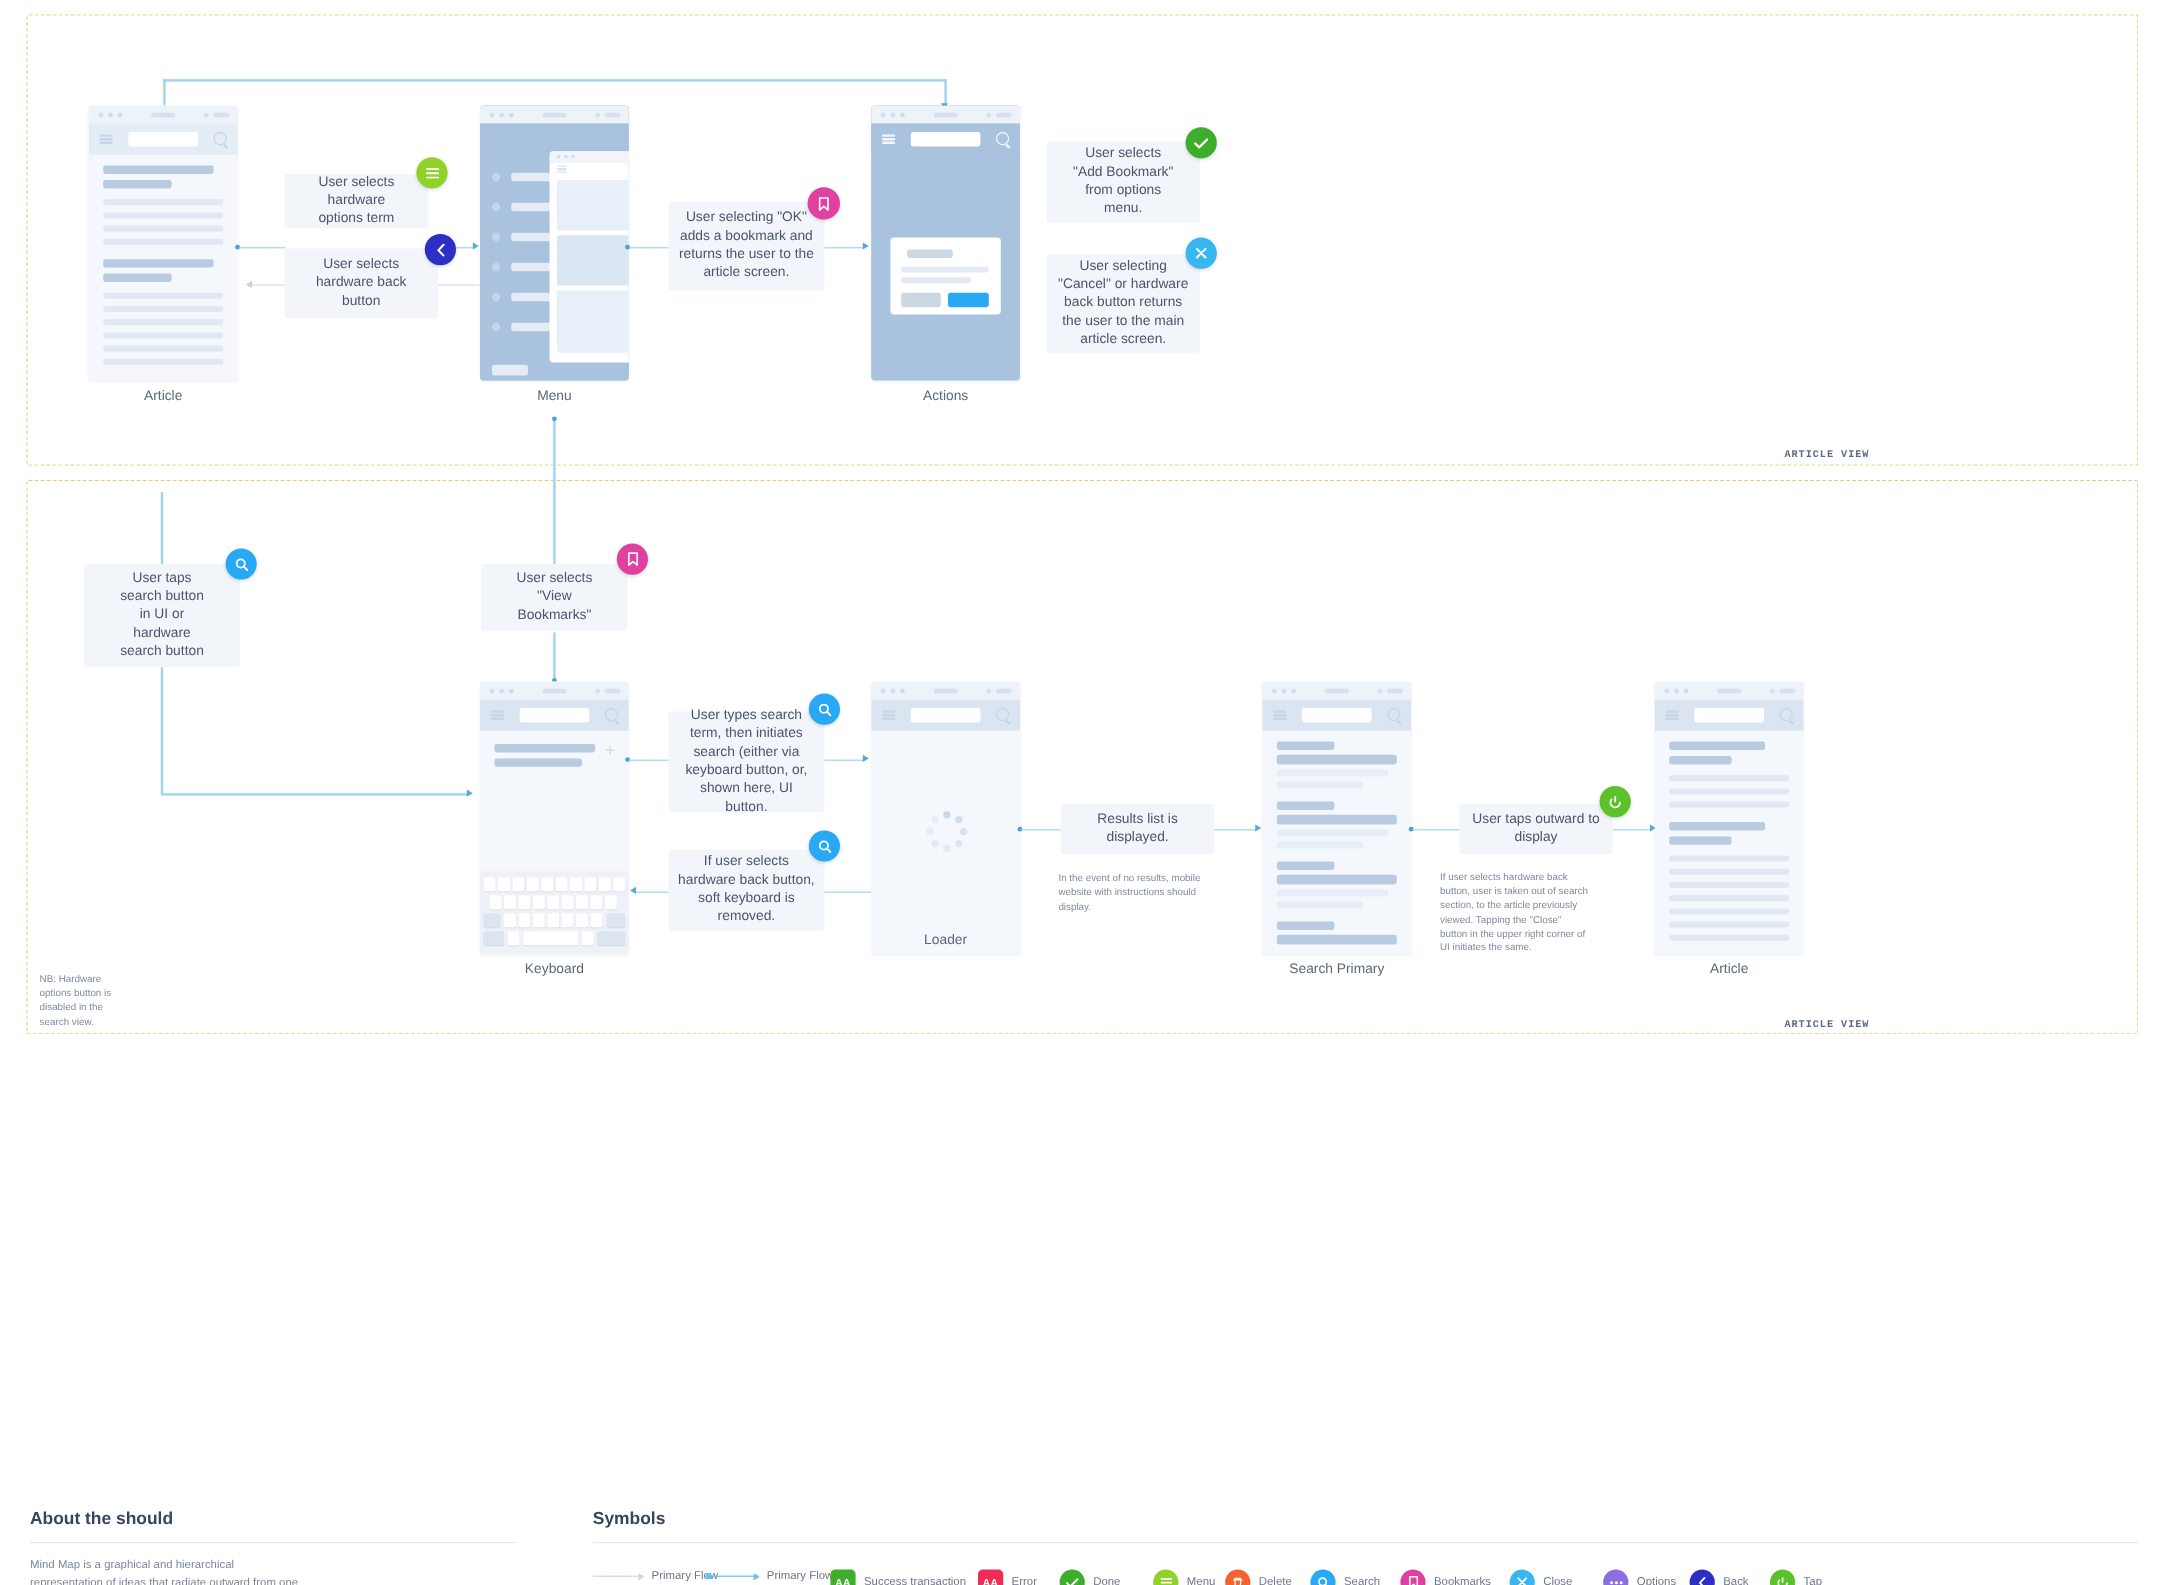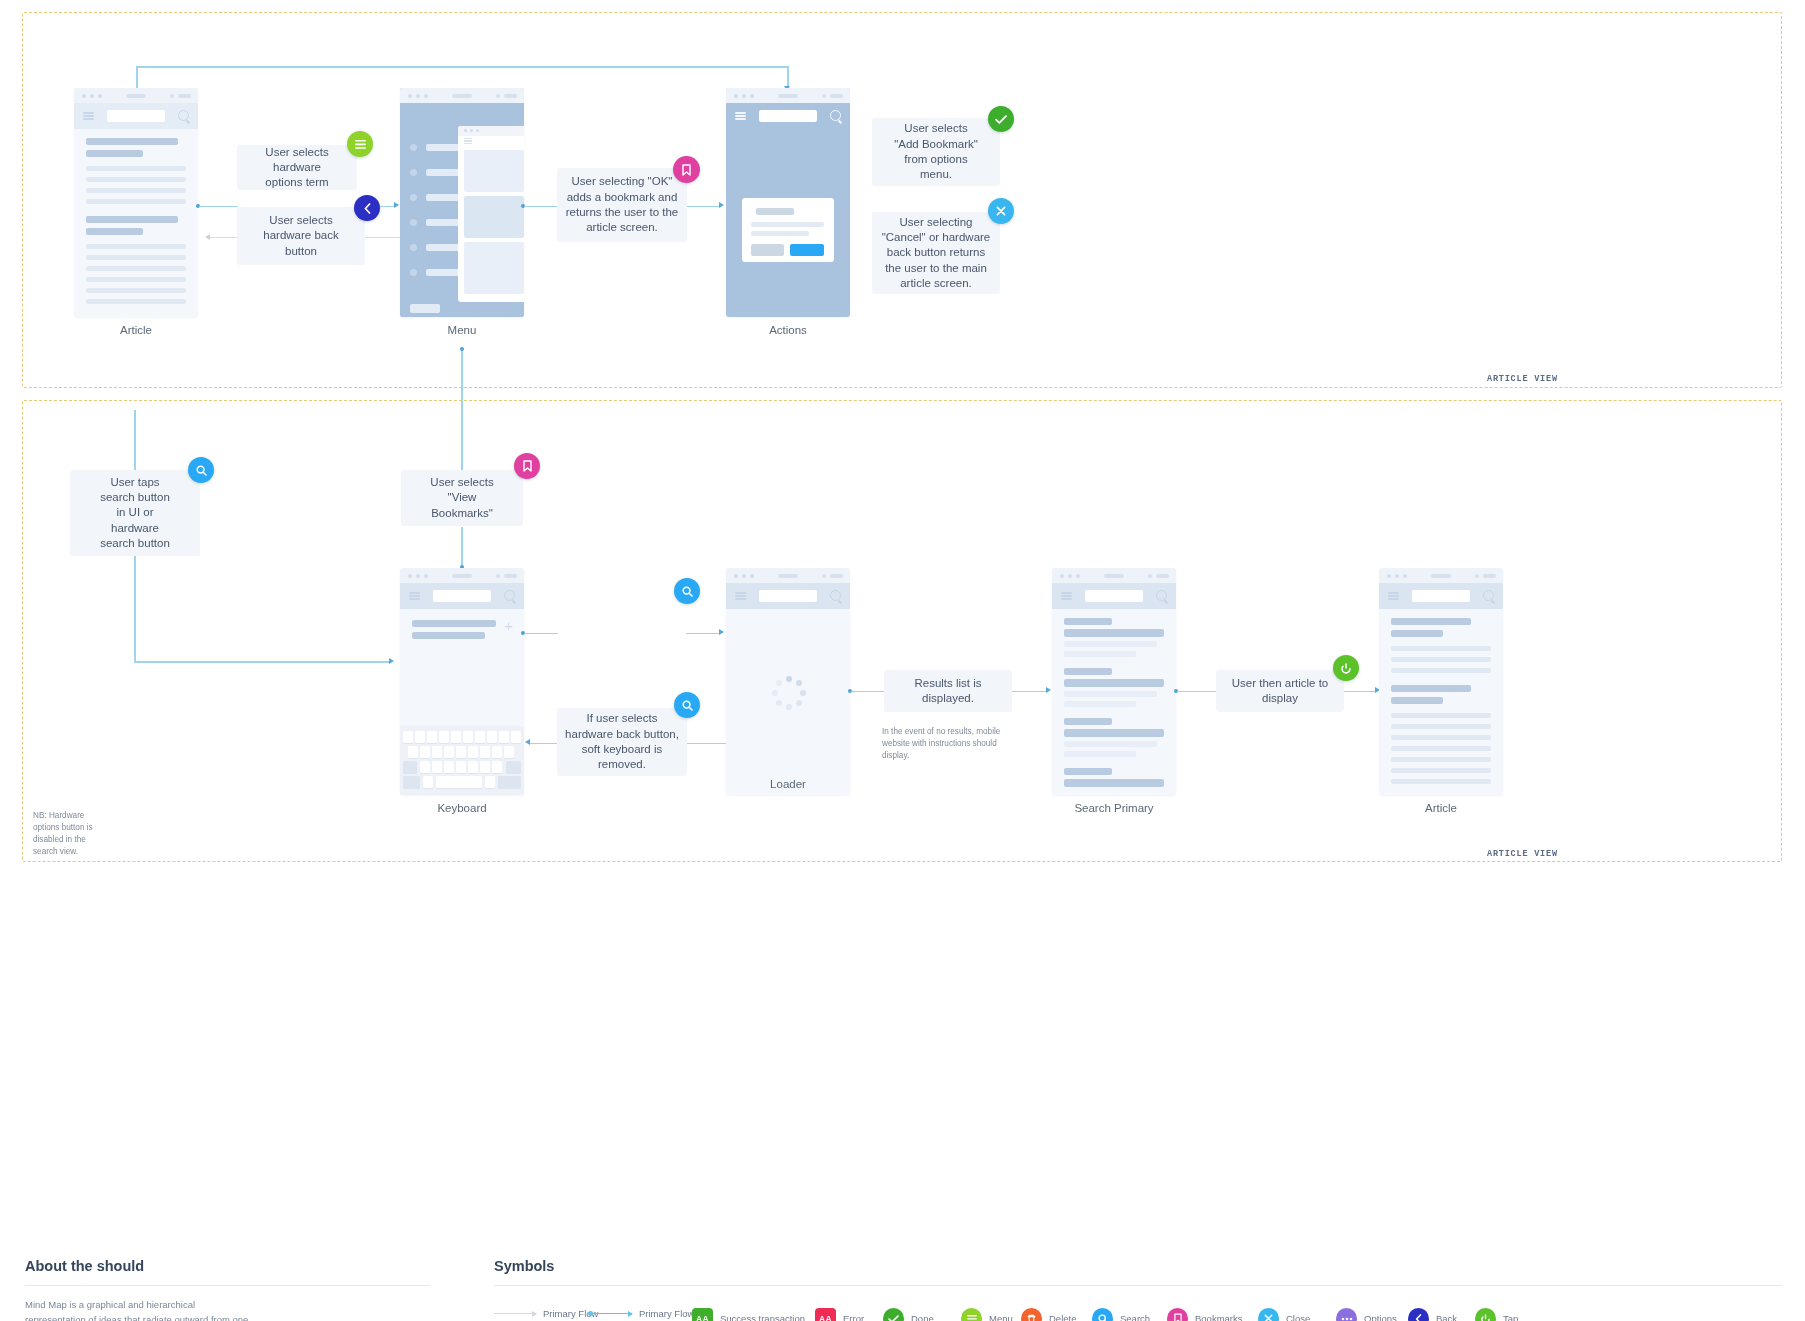--- a/index.html
+++ b/index.html
@@ -386,20 +386,25 @@
       <span class="key" style="left:85px; top:50px; width:10px; height:12px;"></span>
       <span class="key wide" style="left:98px;top:50px; width:23px; height:12px;"></span>
     </div>
   </div>
   <div class="caption" style="left:400px; top:802px; width:124px;">Keyboard</div>
 
   <div class="dot" style="left:521px; top:631px;"></div>
   <div class="conn" style="left:524px; top:632.5px; width:34px; height:1.5px;"></div>
   <div class="conn" style="left:686px; top:632.5px; width:35px; height:1.5px;"></div>
   <div class="arrow r" style="left:719px; top:629px;"></div>
+  <div class="note" style="left:557px; top:593px; width:130px; height:84px; white-space:pre-line;">User types search
+term, then initiates
+search (either via
+keyboard button, or,
+shown here, UI button.</div>
   <div class="badge" style="left:674px; top:578px; width:26px; height:26px; background:#29a8f5;">
     <svg width="11" height="11" viewBox="0 0 11 11">
         <circle cx="4.6" cy="4.6" r="3.4" fill="none" stroke="#fff" stroke-width="1.5"></circle>
         <path d="M7.2 7.2L10 10" stroke="#fff" stroke-width="1.6" stroke-linecap="round"></path>
       </svg>
   </div>
 
   <div class="conn" style="left:530px; top:742.5px; width:28px; height:1.5px;"></div>
   <div class="conn" style="left:686px; top:742.5px; width:40px; height:1.5px;"></div>
   <div class="arrow l" style="left:525px; top:739px;"></div>
@@ -495,28 +500,34 @@
       <span class="ln d" style="left:12px; top:200px;width:48px; height:7px;"></span>
       <span class="ln d" style="left:12px; top:211px;width:100px;height:8px;"></span>
     </div>
   </div>
   <div class="caption" style="left:1052px; top:802px; width:124px;">Search Primary</div>
 
   <div class="dot" style="left:1174px; top:689px;"></div>
   <div class="conn" style="left:1177px; top:690.5px; width:40px; height:1.5px;"></div>
   <div class="conn" style="left:1344px; top:690.5px; width:33px; height:1.5px;"></div>
   <div class="arrow r" style="left:1375px; top:687px;"></div>
-  <div class="note" style="left:1216px; top:670px; width:128px; height:42px; white-space:pre-line;">User then article to
+  <div class="note" style="left:1216px; top:670px; width:128px; height:42px; white-space:pre-line;">User taps outward to
 display</div>
   <div class="badge" style="left:1333px; top:655px; width:26px; height:26px; background:#5cc22a;">
     <svg width="10" height="11" viewBox="0 0 10 11">
         <path d="M5 1v4" stroke="#fff" stroke-width="1.5" stroke-linecap="round"></path>
         <path d="M2 3.2a4 4 0 107 2.6" stroke="#fff" stroke-width="1.5" fill="none" stroke-linecap="round"></path>
       </svg>
   </div>
+  <div class="smallnote" style="left:1200px; top:725px; width:152px; white-space:pre-line;">If user selects hardware back
+button, user is taken out of search
+section, to the article previously
+viewed. Tapping the "Close"
+button in the upper right corner of
+UI initiates the same.</div>
 
   <div class="phone" style="left:1379px; top:568px; width:124px; height:227px;">
     <div class="statusbar">
       <span class="sb-dot" style="left:8px;"></span>
       <span class="sb-dot" style="left:16px;"></span>
       <span class="sb-dot" style="left:24px;"></span>
       <span class="sb-pill" style="left:52px; width:20px;"></span>
       <span class="sb-pill" style="left:96px; width:4px;"></span>
       <span class="sb-pill" style="left:104px; width:13px;"></span>
     </div>

